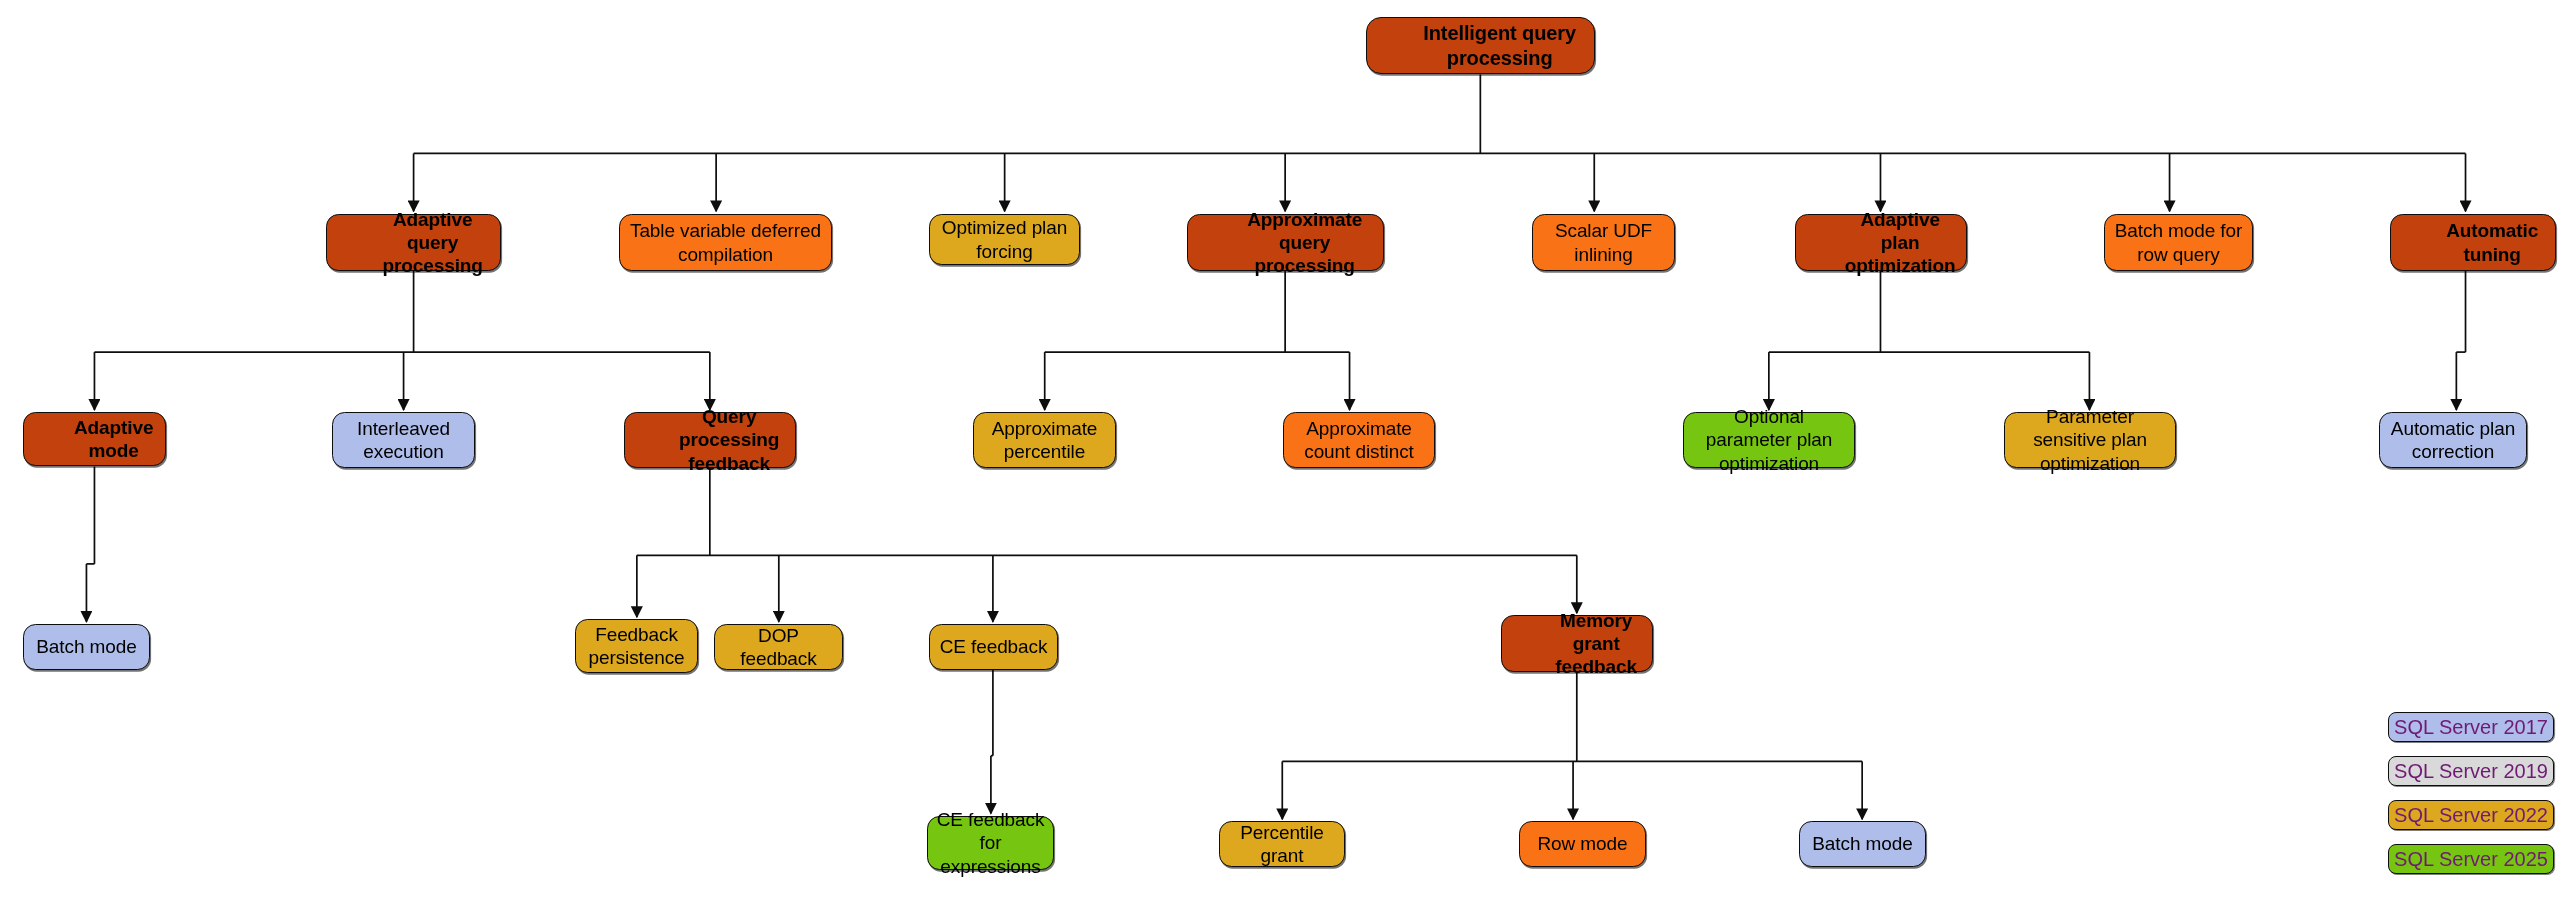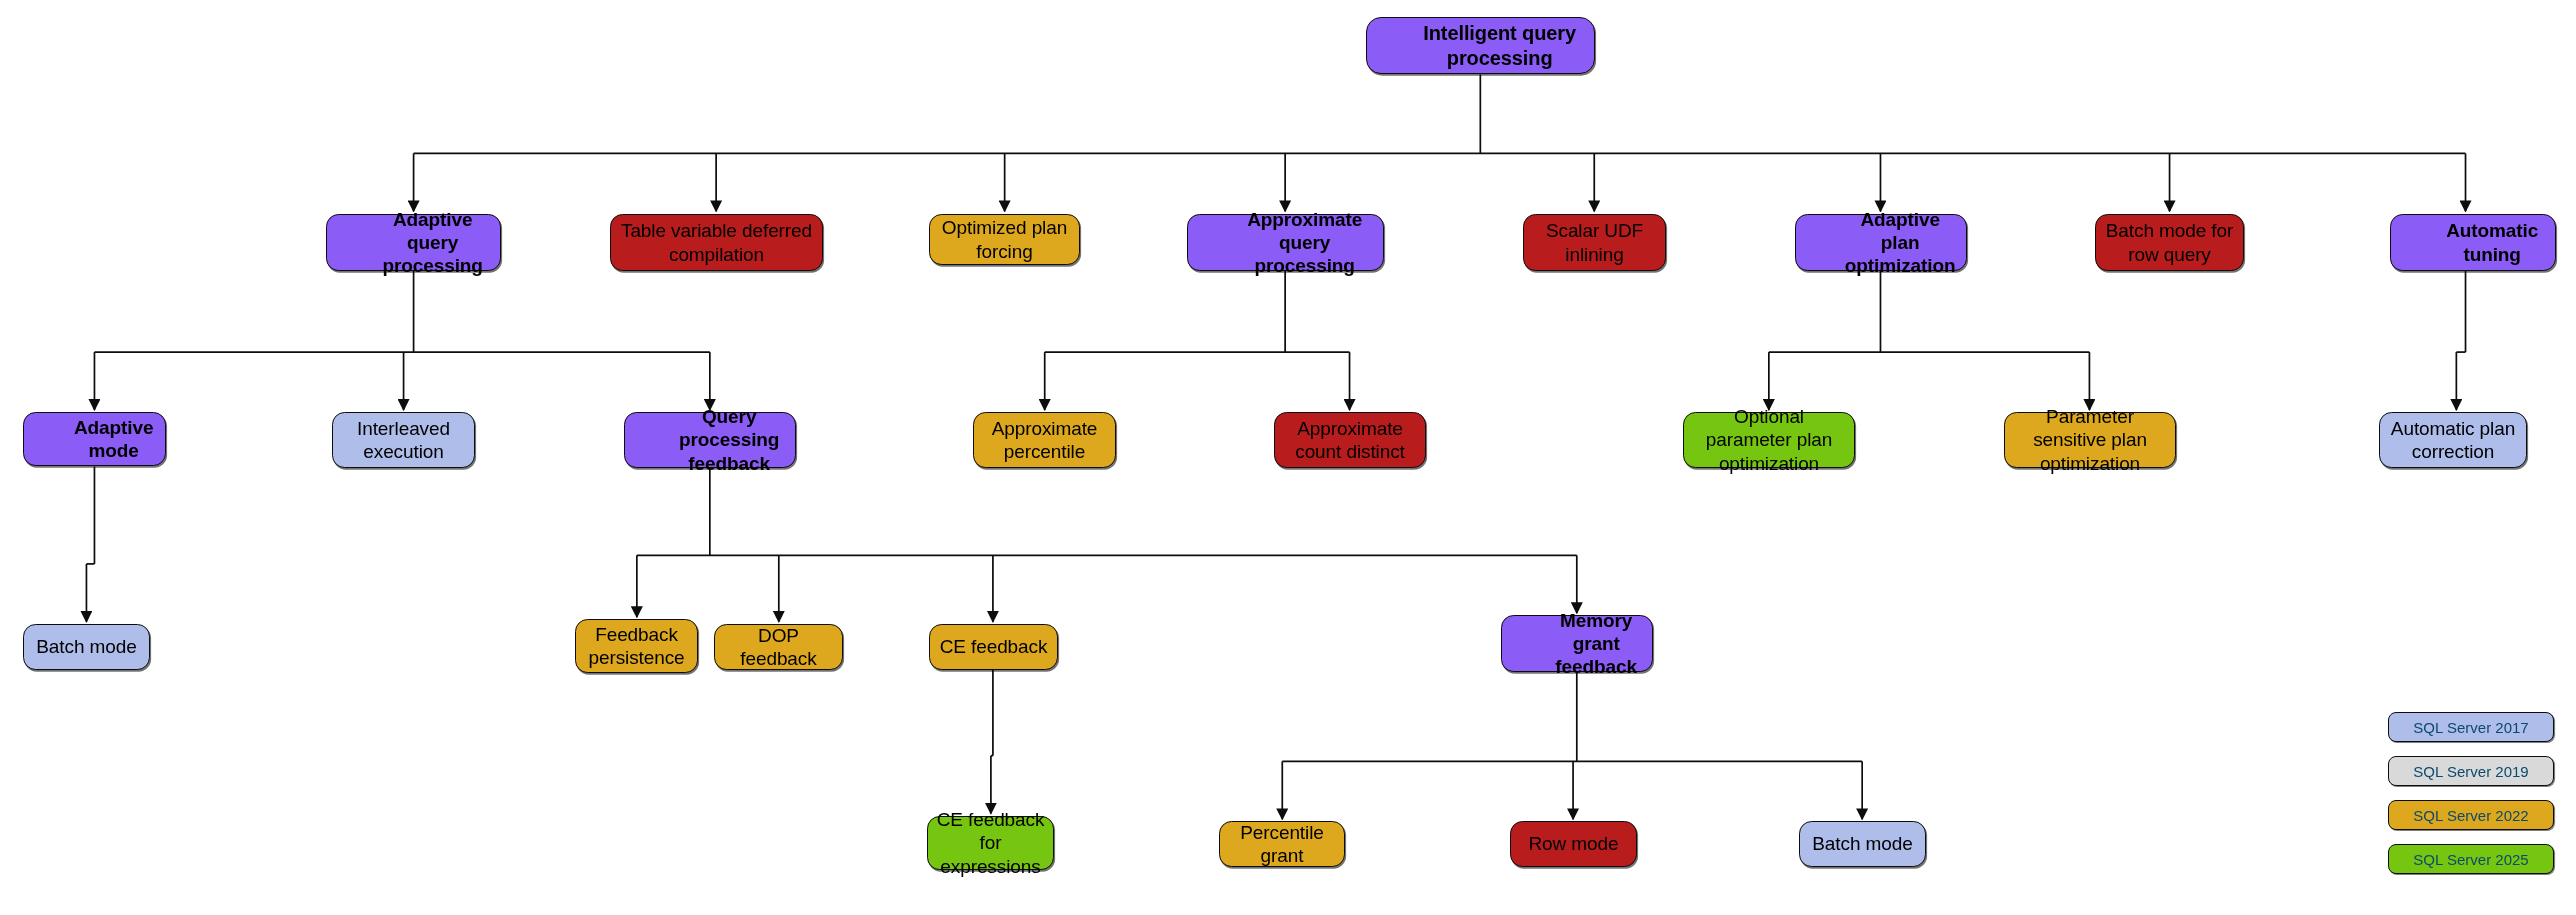--- a/index.html
+++ b/index.html
@@ -37,44 +37,44 @@
     text-align: center;
     color: #000000;
     line-height: 1.22;
     padding: 2.3px 5.7px;
     font-size: 19px;
     letter-spacing: -0.1px;
     box-shadow: 1.1px 1.7px 0 rgba(0,0,0,0.55);
   }
   .node.root,
   .node.white {
-    background: #8b5cf6;
+    background: #c2410c;
     font-weight: bold;
     padding-left: 44px;
   }
-  .node.gray   { background: #b91c1c; font-weight: normal; }
+  .node.gray   { background: #f97316; font-weight: normal; margin-left: 9px; }
   .node.orange { background: #dda81e; font-weight: normal; }
   .node.green  { background: #76c611; font-weight: normal; }
   .node.blue   { background: #aebdea; font-weight: normal; }
 
   .node.root { font-size: 20px; border-radius: 15px; }
 
   .legend {
     position: absolute;
   }
   .legend-item {
     position: absolute;
     box-sizing: border-box;
     border: 1.7px solid #0d0d0d;
     border-radius: 8px;
     display: flex;
     align-items: center;
     justify-content: center;
-    font-size: 15px;
-    color: #0c4a6e;
+    font-size: 20px;
+    color: #701a75;
     box-shadow: 1.1px 1.1px 0 rgba(0,0,0,0.5);
   }
   .legend-item.blue   { background: #aebdea; }
   .legend-item.gray   { background: #d9d9d9; }
   .legend-item.orange { background: #dda81e; }
   .legend-item.green  { background: #76c611; }
 </style>
 </head>
 <body>
 

